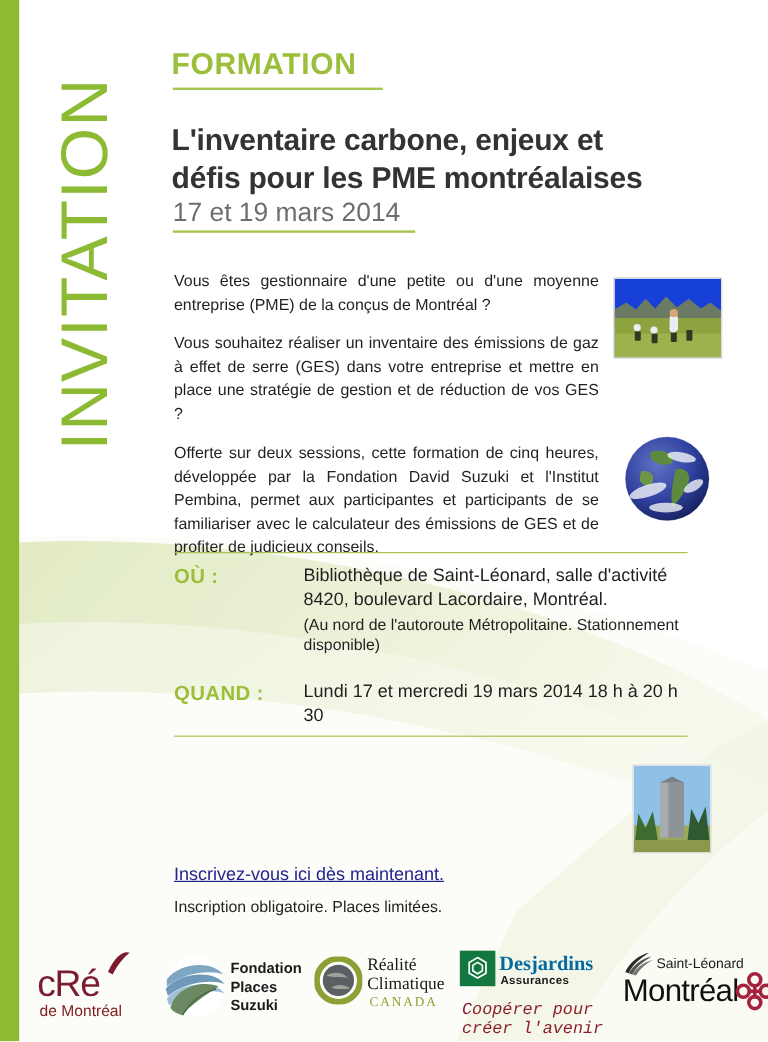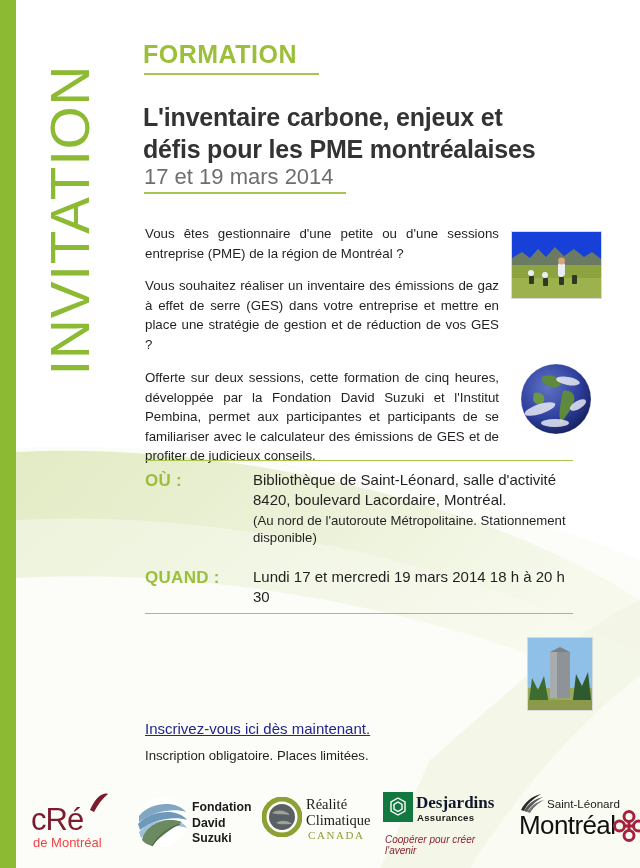--- a/index.html
+++ b/index.html
@@ -162,21 +162,21 @@
 
   
   .logo-cre{left:28px;top:6px;width:96px;height:62px;}
   .cre-main{
     font-family:"Liberation Sans","DejaVu Sans",sans-serif;
     font-size:31px;color:#7B1B2E;letter-spacing:-1px;
     line-height:1;position:absolute;left:3px;top:12px;
   }
   .cre-sub{
     position:absolute;left:5px;top:43px;
-    font-size:13px;color:#ef4444;
+    font-size:13px;color:#7f1d1d;
   }
 
   
   .logo-suzuki{left:136px;top:4px;width:132px;height:64px;}
   .suzuki-text{
     position:absolute;left:56px;top:10px;
     font-size:12.3px;line-height:1.28;font-weight:bold;color:#1a1a1a;
   }
 
   
@@ -190,30 +190,30 @@
     position:absolute;left:46px;top:37px;
     font-family:"Liberation Serif","DejaVu Serif",serif;
     font-size:11px;color:#8CA033;letter-spacing:1.6px;
   }
 
   
   .logo-desjardins{left:383px;top:4px;width:125px;height:62px;}
   .desj-name{
     position:absolute;left:33px;top:3px;
     font-family:"Liberation Serif","DejaVu Serif",serif;
-    font-size:17px;color:#0f172a;font-weight:bold;
+    font-size:17px;color:#0369a1;font-weight:bold;
   }
   .desj-sub{
     position:absolute;left:34px;top:22px;
     font-size:9.6px;color:#1a1a1a;font-weight:bold;letter-spacing:0.3px;
   }
   .desj-tag{
     position:absolute;left:2px;top:44px;
-    font-family:Liberation Sans, sans-serif;
-    font-size:10px;color:#8C1F2F;font-style:italic;
+    font-family:Liberation Mono, monospace;
+    font-size:14px;color:#8C1F2F;font-style:italic;
   }
 
   
   .logo-stleonard{left:502px;top:4px;width:128px;height:60px;margin-left:17px;}
   .sl-name{
     position:absolute;left:28px;top:7px;
     font-size:11.6px;color:#1a1a1a;
   }
   .sl-mtl{
     position:absolute;left:0px;top:20px;
@@ -253,21 +253,21 @@
   <div class="content">
 
     <div class="kicker">FORMATION</div>
     <div class="kicker-rule"></div>
 
     <h1 class="title">L'inventaire carbone, enjeux et défis pour les PME montréalaises</h1>
 
     <div class="subtitle">17 et 19 mars 2014</div>
     <div class="subtitle-rule"></div>
 
-    <p class="para p1">Vous êtes gestionnaire d'une petite ou d'une sessions entreprise (PME) de la région de Montréal ?</p>
+    <p class="para p1">Vous êtes gestionnaire d'une petite ou d'une moyenne entreprise (PME) de la conçus de Montréal ?</p>
     <p class="para p2">Vous souhaitez réaliser un inventaire des émissions de gaz à effet de serre (GES) dans votre entreprise et mettre en place une stratégie de gestion et de réduction de vos GES ?</p>
     <p class="para p3">Offerte sur deux sessions, cette formation de cinq heures, développée par la Fondation David Suzuki et l'Institut Pembina, permet aux participantes et participants de se familiariser avec le calculateur des émissions de GES et de profiter de judicieux conseils.</p>
 
     <div class="rule rule-top"></div>
 
     <div class="label label-ou">OÙ :</div>
     <div class="value value-ou">
       <span>Bibliothèque de Saint-Léonard, salle d'activité 8420, boulevard Lacordaire, Montréal.</span>
       <span class="small">(Au nord de l'autoroute Métropolitaine. Stationnement disponible)</span>
     </div>
@@ -354,21 +354,21 @@
       <svg viewBox="0 0 52 52" width="52" height="52" style="position:absolute;left:0;top:6px;">
         <circle cx="26" cy="26" r="25" fill="#ffffff"></circle>
         <path d="M3,20 C14,6 40,4 50,16 C40,12 18,14 3,26 Z" fill="#7FA7C4"></path>
         <path d="M2,28 C14,14 42,12 51,24 C41,20 19,22 4,34 Z" fill="#6E99B8"></path>
         <path d="M3,36 C15,22 44,20 51,32 C42,28 20,30 5,42 Z" fill="#9FC0D6"></path>
         <path d="M6,44 C10,28 30,20 46,26 C34,34 22,42 16,50 C12,49 8,47 6,44 Z" fill="#6B8A62"></path>
         <path d="M16,50 C22,40 32,32 44,28" stroke="#4d6a47" stroke-width="1.3" fill="none"></path>
       </svg>
       <div class="suzuki-text">
         <div>Fondation</div>
-        <div>David</div>
+        <div>Places</div>
         <div>Suzuki</div>
       </div>
     </div>
 
     <div class="logo logo-realite">
       <svg viewBox="0 0 40 40" width="40" height="40" style="position:absolute;left:0;top:5px;">
         <circle cx="20" cy="20" r="18" fill="none" stroke="#8CA033" stroke-width="5"></circle>
         <circle cx="20" cy="20" r="13" fill="#5a5f63"></circle>
         <path d="M10,16 C15,12 24,13 28,18 C23,17 15,18 10,16 Z" fill="#9aa49b"></path>
         <path d="M14,26 C20,22 27,24 30,27 C24,27 18,28 14,26 Z" fill="#9aa49b"></path>

